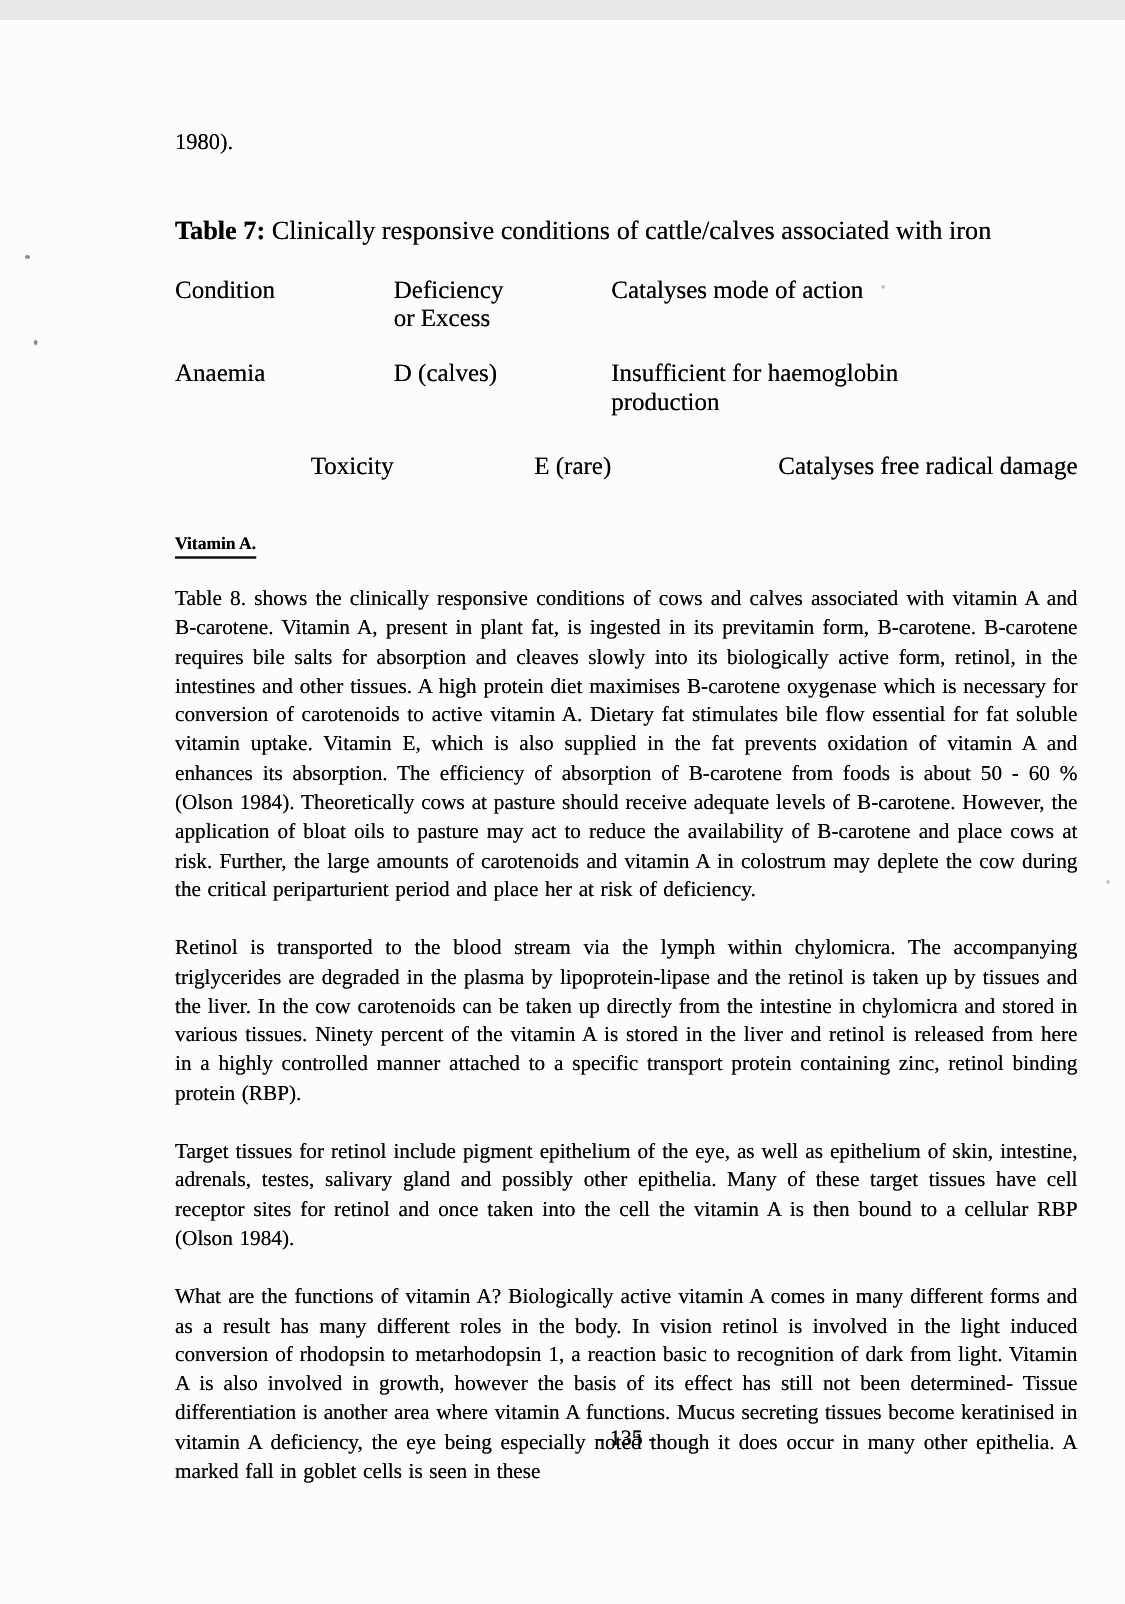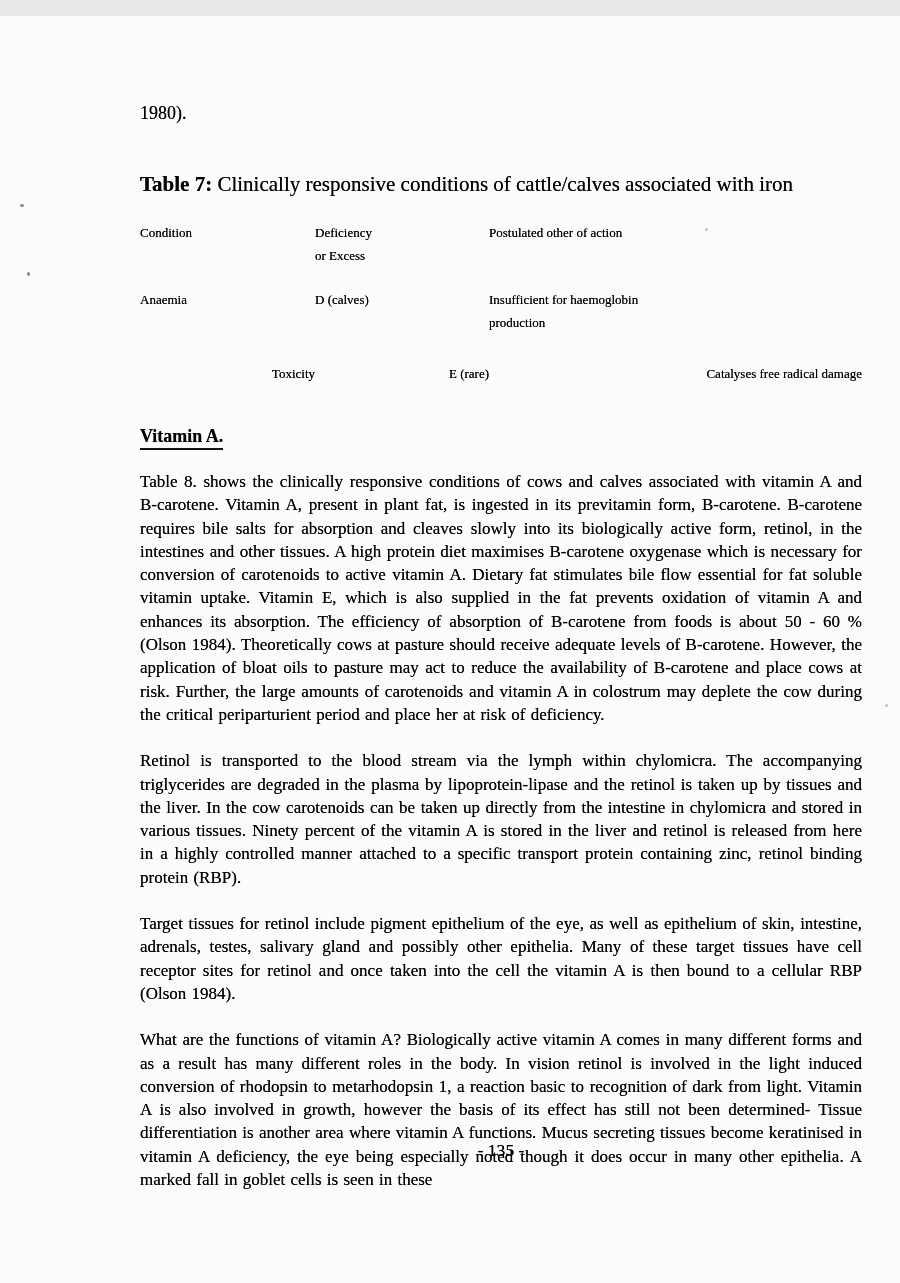--- a/index.html
+++ b/index.html
@@ -31,30 +31,30 @@
   }
   .caption {
     margin-top: 48px;
     font-size: 21px;
     line-height: 23px;
   }
   .bold { font-weight: bold; }
   .trow {
     display: grid;
     grid-template-columns: 175px 174px 373px;
-    font-size: 13px;
+    font-size: 20px;
     line-height: 23px;
   }
   .trow.head { margin-top: 25px; }
   .trow.r1   { margin-top: 21px; }
   .trow.r2   { margin-top: 28px; text-align: right; }
   .heading-wrap { margin-top: 41px; }
   .section-heading {
     display: inline-block;
-    font-size: 18px;
+    font-size: 14px;
     font-weight: bold;
     border-bottom: 2px solid #121212;
     padding-bottom: 1px;
   }
   .body-text p {
     margin: 23px 0 0 0;
     font-size: 17px;
     line-height: 23.3px;
     text-align: justify;
     word-spacing: 0.06em;
@@ -96,21 +96,21 @@
       <span class="bold">Table 7:</span>
       <span>Clinically responsive conditions of cattle/calves associated with iron</span>
     </div>
 
     <div class="trow head">
       <div>Condition</div>
       <div>
         <div>Deficiency</div>
         <div>or Excess</div>
       </div>
-      <div>Postulated other of action</div>
+      <div>Catalyses mode of action</div>
     </div>
 
     <div class="trow r1">
       <div>Anaemia</div>
       <div>D (calves)</div>
       <div>
         <div>Insufficient for haemoglobin</div>
         <div>production</div>
       </div>
     </div>

